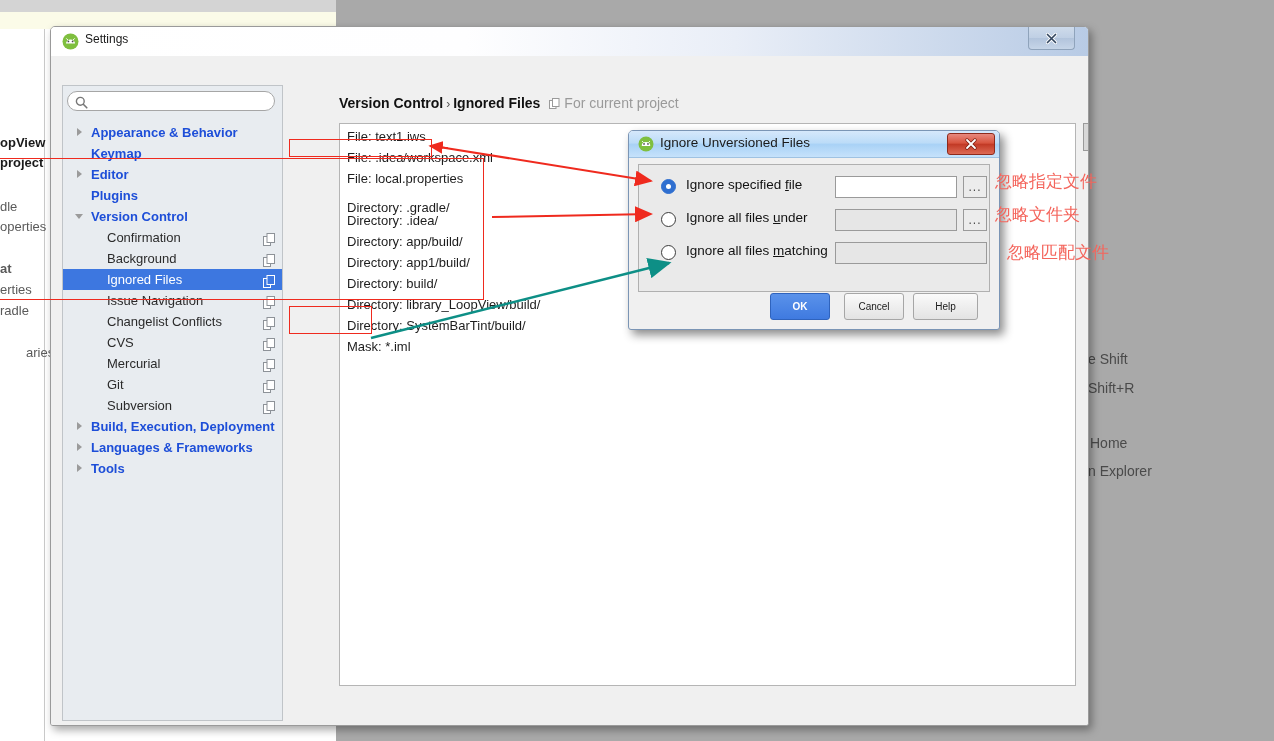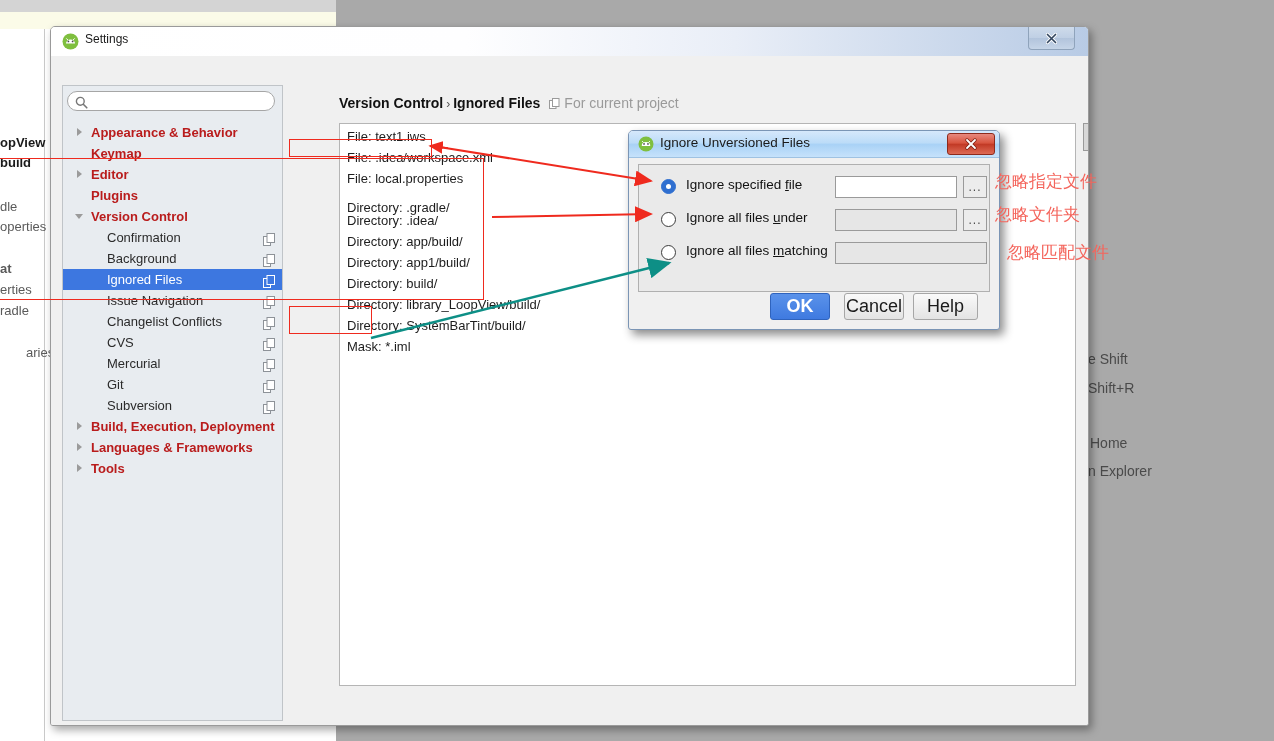--- a/index.html
+++ b/index.html
@@ -78,21 +78,21 @@
   .search-icon {
     position:absolute; left:8px; top:4px; width:13px; height:13px; pointer-events:none;
   }
 
   #tree { position:absolute; left:0; top:36px; width:219px; }
   .tree-row {
     position:relative; height:21px; line-height:21px; font-size:13px;
     color:#1e1e1e; white-space:nowrap; cursor:default;
   }
   .tree-row .label { position:absolute; top:0; }
-  .tree-row.top > .label { font-weight:bold; left:28px; color:#b91c1c; }
+  .tree-row.top > .label { font-weight:bold; left:28px; color:#1d4ed8; }
   .tree-row.child > .label { font-weight:normal; left:44px; color:#2b2b2b; }
   .tree-row.selected { background:#3d77e0; }
   .tree-row.selected > .label { color:#ffffff; }
   .arrow {
     position:absolute; left:14px; top:6px; width:0; height:0;
     border-left:5px solid #9b9b9b; border-top:4px solid transparent; border-bottom:4px solid transparent;
   }
   .arrow.down {
     left:12px; top:8px;
     border-left:4px solid transparent; border-right:4px solid transparent;
@@ -124,21 +124,21 @@
   .tb-btn {
     position:absolute; left:0; width:26px; height:26px;
     display:flex; align-items:center; justify-content:center;
   }
   .tb-btn.framed { background:#d8d8d8; border:1px solid #9a9a9a; }
 
   
   #settings-buttons { position:absolute; left:0; top:663px; width:1037px; height:35px; }
   .btn {
     position:absolute; top:0; height:27px; border-radius:3px;
-    font-size:18px; display:flex; align-items:center; justify-content:center;
+    font-size:10px; display:flex; align-items:center; justify-content:center;
     font-family:"Liberation Sans", sans-serif; cursor:default; box-sizing:border-box;
   }
   .btn.default {
     background: linear-gradient(to bottom, #5a92ea, #3f7ae0);
     border:1px solid #2f63bd; color:#ffffff; font-weight:bold;
   }
   .btn.normal {
     background: linear-gradient(to bottom, #fafafa, #e3e3e3);
     border:1px solid #a6a6a6; color:#1b1b1b;
   }
@@ -214,21 +214,21 @@
 
   <div class="bg-top-strip"></div>
   <div class="bg-cream"></div>
   <div class="bg-white"></div>
   <div class="bg-gray-right"></div>
   <div class="bg-vline" style="left:44px; top:29px; height:712px;"></div>
   <div class="bg-vline" style="left:1085px; top:330px; height:180px; background:#9a9a9a;"></div>
 
   <div id="bg-left-frags">
       <div class="bg-text bold" style="left: 0px; top: 135px;">opView</div>
-      <div class="bg-text bold" style="left: 0px; top: 155px;">build</div>
+      <div class="bg-text bold" style="left: 0px; top: 155px;">project</div>
       <div class="bg-text gray" style="left: 0px; top: 199px;">dle</div>
       <div class="bg-text gray" style="left: 0px; top: 219px;">operties</div>
       <div class="bg-text gray" style="left: 0px; top: 261px; font-weight: bold;">at</div>
       <div class="bg-text gray" style="left: 0px; top: 282px;">erties</div>
       <div class="bg-text gray" style="left: 0px; top: 303px;">radle</div>
       <div class="bg-text gray" style="left: 0px; top: 345px; padding-left: 26px;">aries</div>
     </div>
   <div id="bg-right-frags">
       <div class="bg-text right" style="left: 1088px; top: 351px;">e Shift</div>
       <div class="bg-text right" style="left: 1088px; top: 380px;">Shift+R</div>

